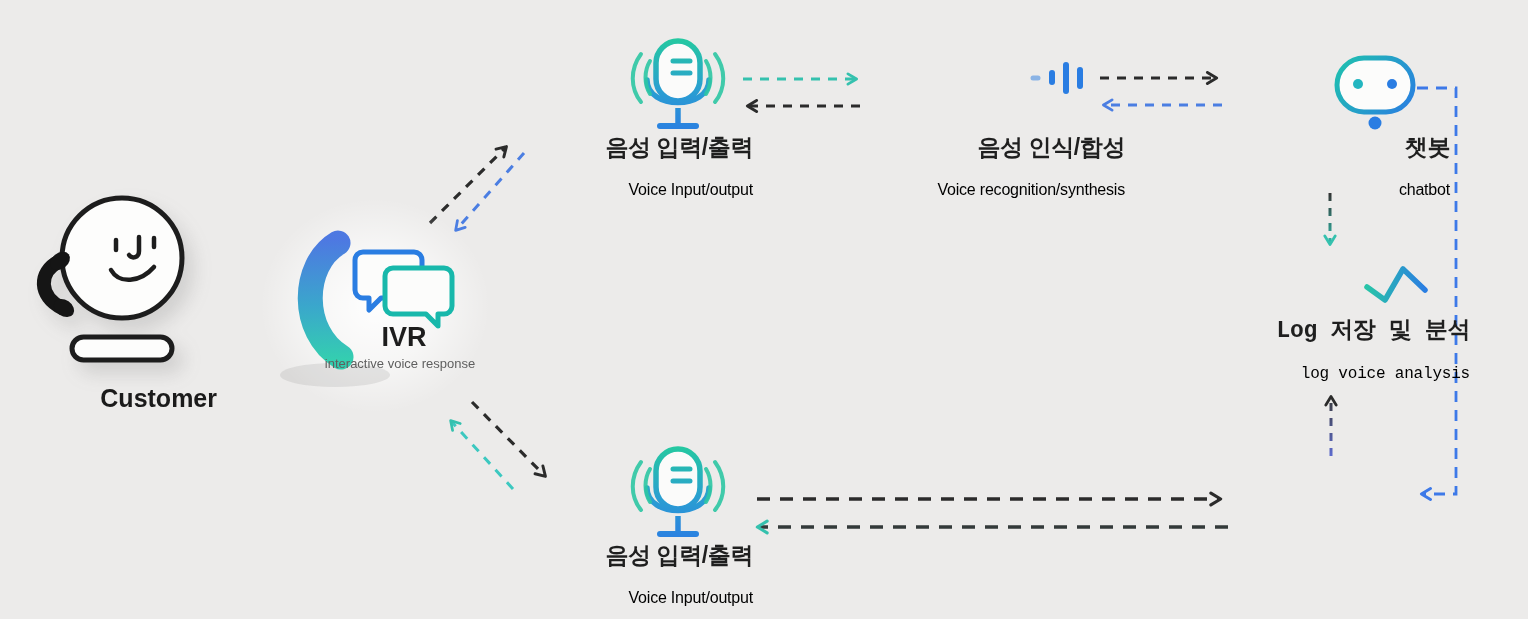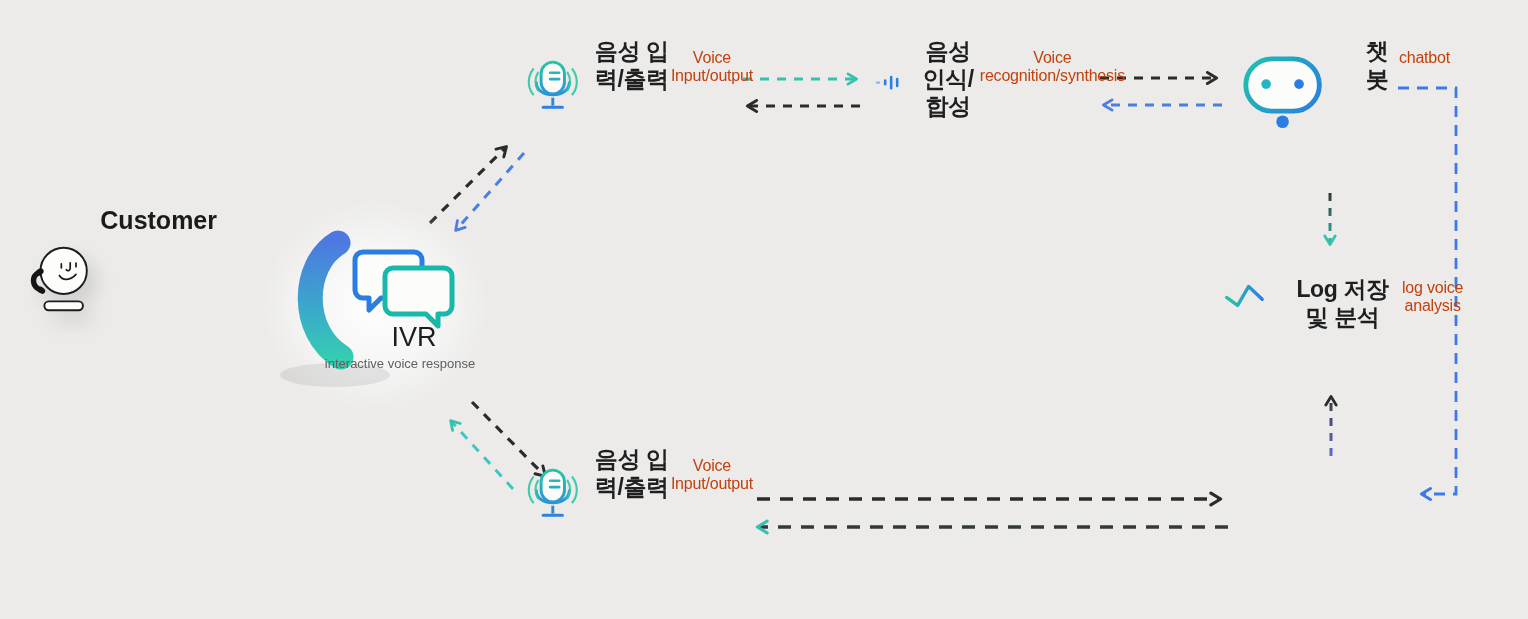--- a/index.html
+++ b/index.html
@@ -2,28 +2,28 @@
 <html><head>
 <meta charset="utf-8">
 <style>
   html,body{margin:0;padding:0;}
   body{font-family:"Liberation Sans", sans-serif; background:#dcdcdc;}
   #stage{
     position:relative; width:1528px; height:619px;
     background:#ecebea; overflow:hidden;
   }
   .arrow-layer{position:absolute; left:0; top:0; z-index:1;}
-  .node{position:absolute; z-index:2; display:flex; flex-direction:row; align-items:flex-start; text-align:center;}
+  .node{position:absolute; z-index:2; display:flex; flex-direction:column; align-items:flex-end; text-align:center;}
   .label{font-weight:700; font-size:23px; color:#1f1f1f; line-height:1.2; letter-spacing:-0.4px;}
-  .sublabel{font-size:16px; color:#c2410c; margin-top:11px; letter-spacing:-0.2px;}
+  .sublabel{font-size:16px; color:#000000; margin-top:19px; letter-spacing:-0.2px;}
   .customer-label{font-weight:600; font-size:25px; color:#1b1b1b; margin-top:16px;}
   .ivr-node{width:290px; height:185px;}
   .ivr-glow{position:absolute; left:5px; top:-12px; width:230px; height:215px; border-radius:50%;
     background:radial-gradient(closest-side, rgba(255,255,255,0.95), rgba(255,255,255,0.55) 55%, rgba(255,255,255,0));}
-  .ivr-label{position:absolute; left:14px; top:112px; width:290px; font-weight:400; font-size:27px; color:#1d1d1d;}
+  .ivr-label{position:absolute; left:4px; top:112px; width:290px; font-weight:700; font-size:27px; color:#1d1d1d;}
   .ivr-sublabel{position:absolute; left:0; top:146px; width:290px; font-size:13px; color:#5f5f5f;}
   .cust-svg{filter:drop-shadow(9px 11px 9px rgba(90,90,90,0.18));}
 </style>
 </head>
 <body>
 
 <div id="stage">
 
   <svg class="arrow-layer" width="1528" height="619" viewBox="0 0 1528 619">
     <defs>
@@ -156,21 +156,21 @@
       </defs>
       <rect x="37" y="20" width="76" height="54" rx="27" fill="#fcfcfb" stroke="url(#cbg)" stroke-width="5"></rect>
       <circle cx="58" cy="46" r="5" fill="#23b6c0"></circle>
       <circle cx="92" cy="46" r="5" fill="#2a7de2"></circle>
       <circle cx="75" cy="85" r="6.5" fill="#2a7de2"></circle>
     </svg>
     <div class="label">챗봇</div>
     <div class="sublabel">chatbot</div>
   </div>
 
-  <div class="node" style="left:1210px; top:268px; width:260px;">
+  <div class="node" style="left:1210px; top:256px; width:260px;font-family:Liberation Mono, monospace;">
     <svg width="130" height="54" viewBox="0 0 130 54">
       <defs>
         <linearGradient id="lgg" gradientUnits="userSpaceOnUse" x1="27" y1="30" x2="85" y2="30">
           <stop offset="0" stop-color="#28c4a8"></stop>
             <stop offset="1" stop-color="#2a7de2"></stop>
         </linearGradient>
       </defs>
       <path d="M27,31 L45,44 L63,13 L85,34" fill="none" stroke="url(#lgg)" stroke-width="5.5" stroke-linecap="round" stroke-linejoin="round"></path>
     </svg>
     <div class="label" style="margin-top:8px;">Log 저장 및 분석</div>

